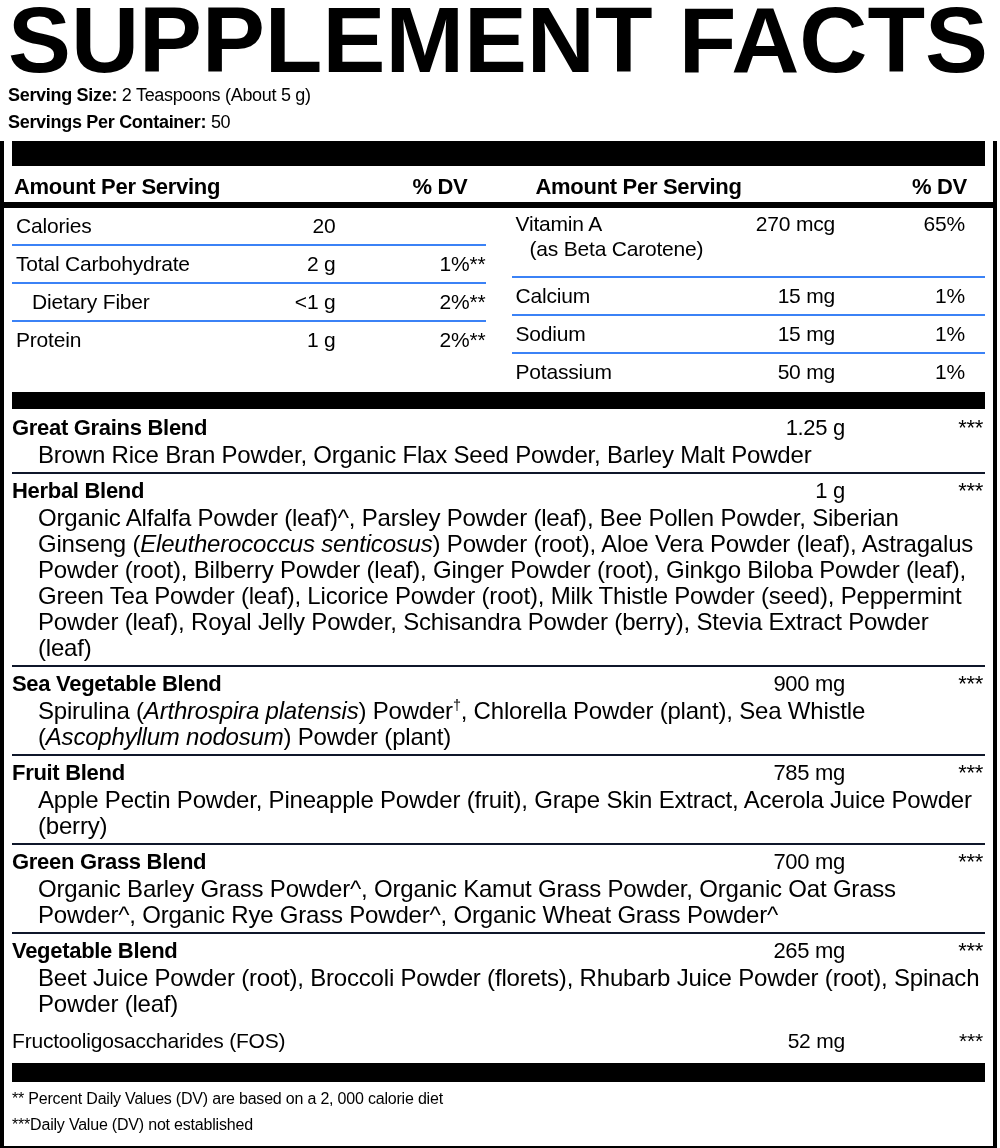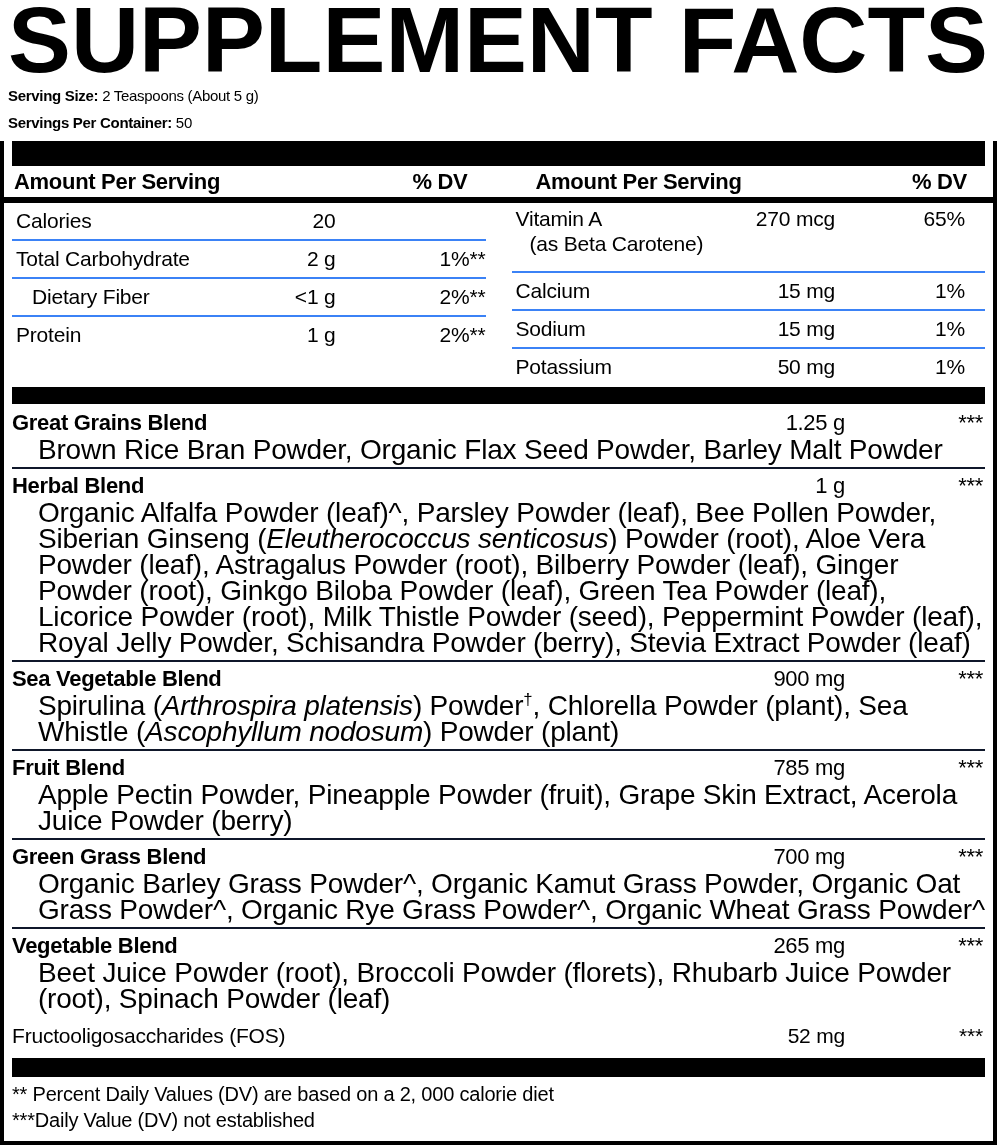--- a/index.html
+++ b/index.html
@@ -5,37 +5,37 @@
   html,body{margin:0;padding:0;}
   body{
     width:1000px;height:1148px;overflow:hidden;
     background:#ffffff;color:#000000;
     font-family:"Liberation Sans",sans-serif;
     -webkit-font-smoothing:antialiased;
   }
   .top{padding:4px 8px 2px 8px;}
   .title-svg{display:block;}
   .title-text{font-family:"Liberation Sans",sans-serif;font-weight:bold;font-size:92px;}
-  .serv{font-size:15px;line-height:27px;letter-spacing:-0.3px;}
+  .serv{font-size:18px;line-height:27px;letter-spacing:-0.3px;}
   .serv .lbl{font-weight:bold;}
 
   .facts-box{
     margin:2px 3px 0 0;
     border:4px solid #000;border-top:none;
     padding:0 8px;
   }
   .band{background:#000;}
   .band1{height:25px;margin-top:3px;}
   .band2{height:17px;margin:2px 0;}
   .band3{height:19px;margin-top:2px;}
 
   .cols{display:grid;grid-template-columns:1fr 1fr;column-gap:26px;}
   .hdr-row{min-height:31px;align-items:center;}
   .hdr-cell{display:flex;justify-content:space-between;align-items:center;
-    font-weight:bold;font-size:22px;letter-spacing:-0.3px;padding:2px 18px 2px 2px;}
+    font-weight:bold;font-size:22px;letter-spacing:-0.3px;padding:8px 18px 2px 2px;}
   .hdr-cell.right{padding-left:24px;}
   .thick-rule{height:6px;background:#000;margin:0 -8px;}
 
   .ntable{min-height:174px;align-items:start;}
   .nrow{display:grid;grid-template-columns:1fr 80px 150px;align-items:center;
     min-height:36px;border-bottom:2px solid #3b82f6;font-size:21px;letter-spacing:-0.2px;}
   .nrow.last{border-bottom:none;}
   .nrow .nname{padding-left:4px;}
   .nrow .nname.indent{padding-left:20px;}
   .nrow .amt{text-align:right;}
@@ -44,29 +44,29 @@
   .nrow.tall{min-height:64px;align-items:start;padding-top:4px;}
   .nrow .subname{font-size:21px;padding-left:14px;line-height:26px;}
 
   .blend{border-bottom:2px solid #0f172a;padding:3px 0 4px 0;}
   .blend.last{border-bottom:none;}
   .blend-hdr{display:grid;grid-template-columns:1fr auto 140px;
     font-size:22px;line-height:28px;letter-spacing:-0.3px;align-items:center;}
   .bname{font-weight:bold;}
   .bamt{text-align:right;}
   .bdv{text-align:right;padding-right:2px;}
-  .bdesc{padding-left:26px;font-size:28px;line-height:26px;letter-spacing:-0.2px;}
+  .bdesc{padding-left:26px;font-size:24px;line-height:26px;letter-spacing:-0.2px;}
   .min1{min-height:26px;}
   .min2{min-height:52px;}
   .min6{min-height:156px;}
   .bdesc sup{font-size:0.6em;vertical-align:super;line-height:0;}
   .fos{display:grid;grid-template-columns:1fr auto 140px;align-items:center;
     min-height:36px;font-size:21px;letter-spacing:-0.2px;padding:2px 0;}
 
-  .footnotes{font-size:20px;line-height:26px;letter-spacing:-0.2px;padding:4px 0 8px 0;}
+  .footnotes{font-size:16px;line-height:26px;letter-spacing:-0.2px;padding:4px 0 8px 0;}
 </style>
 </head>
 <body>
 
 <div>
 
   <div class="top">
     <svg class="title-svg" width="984" height="78" viewBox="0 0 984 78">
       <text x="0" y="68" class="title-text" textLength="980" lengthAdjust="spacingAndGlyphs">SUPPLEMENT FACTS</text>
     </svg>

